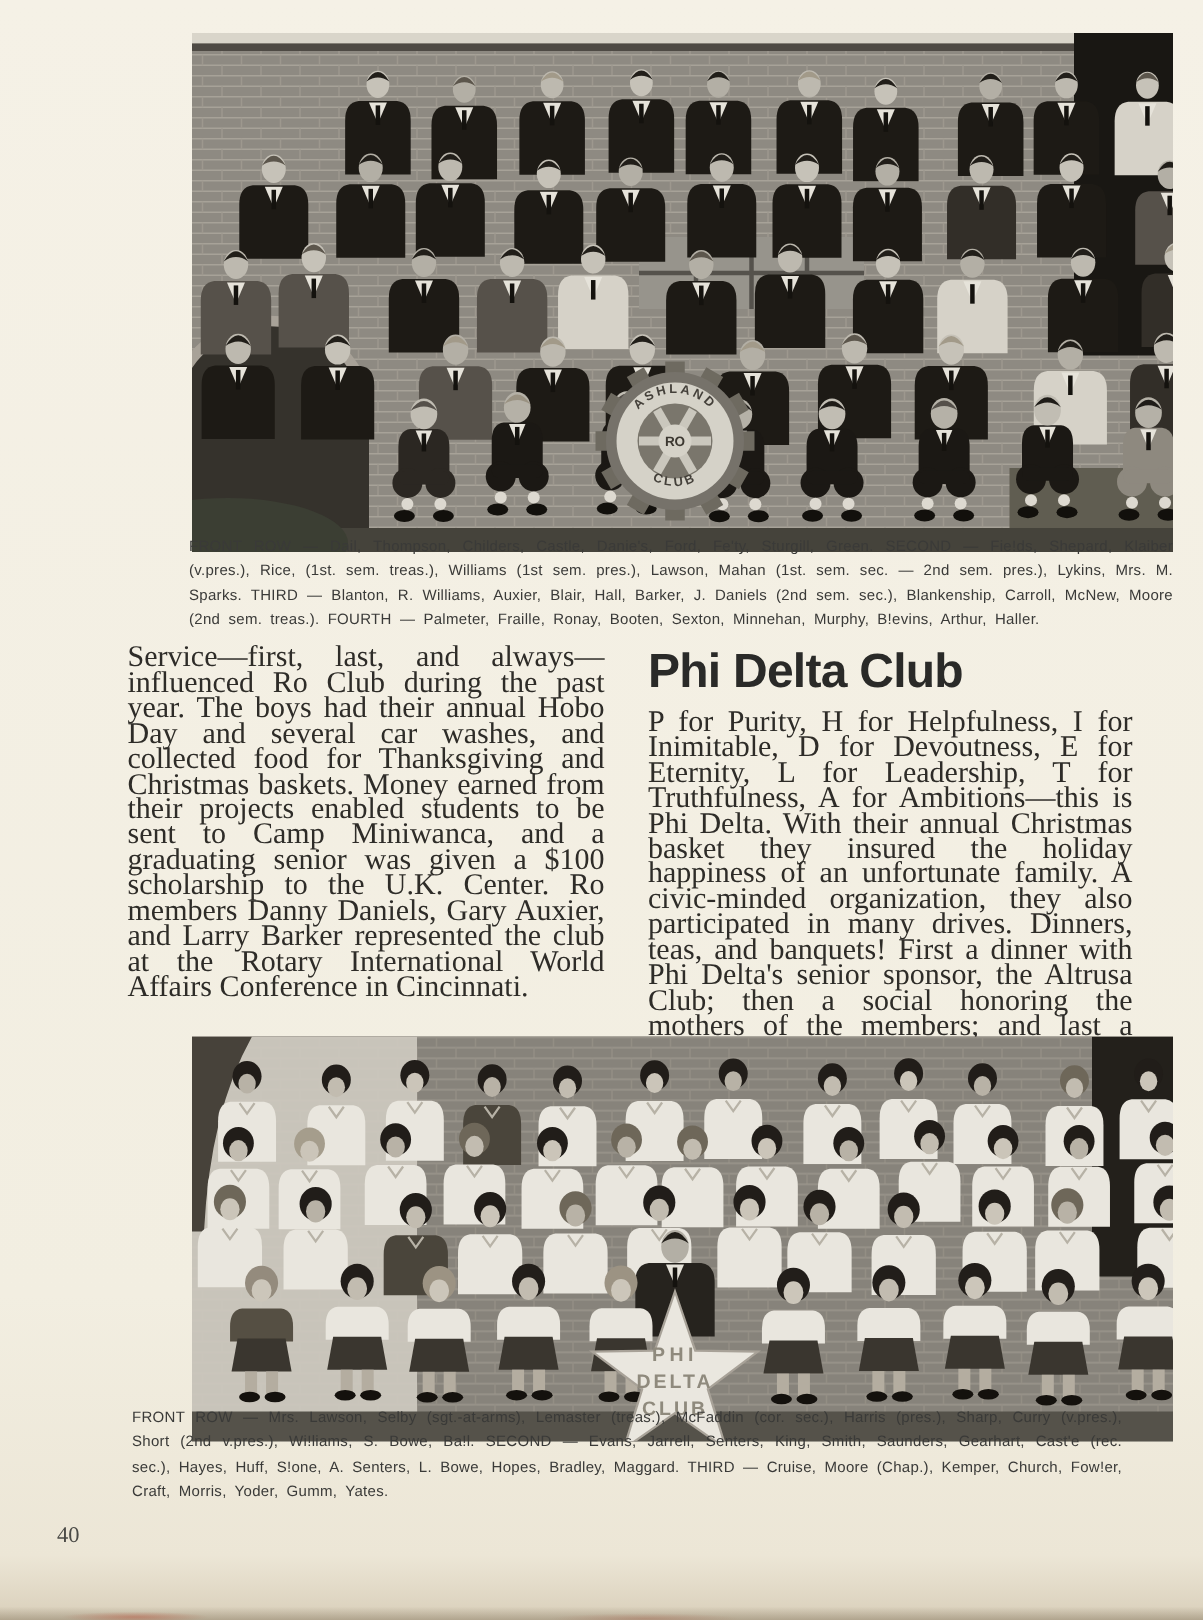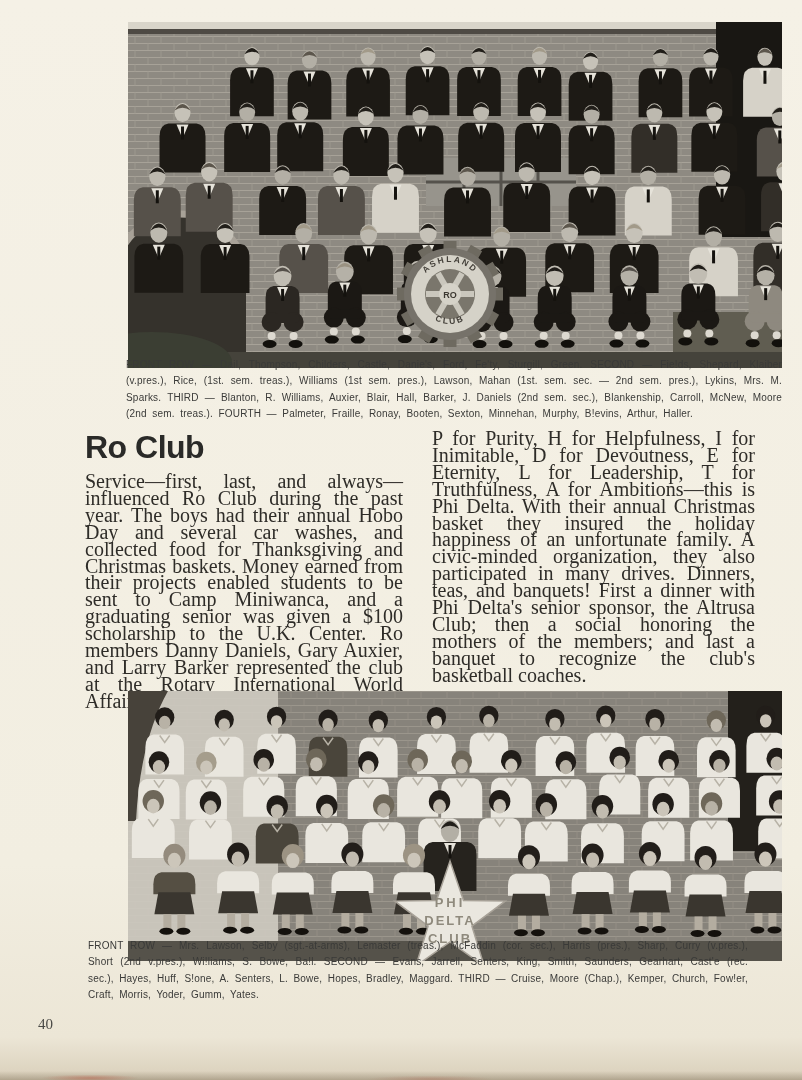--- a/index.html
+++ b/index.html
@@ -405,25 +405,25 @@
           <text font-size="9" font-weight="bold" fill="#3c3831" text-anchor="middle" y="3.5" font-family="Liberation Sans, sans-serif">RO</text>
           <text font-size="8.5" font-weight="bold" fill="#44403a" letter-spacing="2" font-family="Liberation Sans, sans-serif"><textPath href="#embTop" startOffset="50%" text-anchor="middle">ASHLAND</textPath></text>
           <text font-size="8.5" font-weight="bold" fill="#44403a" letter-spacing="2" font-family="Liberation Sans, sans-serif"><textPath href="#embBot" startOffset="50%" text-anchor="middle">CLUB</textPath></text>
         </g>
       </svg>
     </figure>
 
   <p class="caption caption-ro">FRONT ROW — Dail, Thompson, Childers, Castle, Danie's, Ford, Fe'ty, Sturgill, Green. SECOND — Fie!ds, Shepard, Klaiber (v.pres.), Rice, (1st. sem. treas.), Williams (1st sem. pres.), Lawson, Mahan (1st. sem. sec. — 2nd sem. pres.), Lykins, Mrs. M. Sparks. THIRD — Blanton, R. Williams, Auxier, Blair, Hall, Barker, J. Daniels (2nd sem. sec.), Blankenship, Carroll, McNew, Moore (2nd sem. treas.). FOURTH — Palmeter, Fraille, Ronay, Booten, Sexton, Minnehan, Murphy, B!evins, Arthur, Haller.</p>
 
   <section class="article article-ro">
-    <h2>Ro Club</h2>
     <p>Service—first, last, and always—influenced Ro Club during the past year. The boys had their annual Hobo Day and several car washes, and collected food for Thanksgiving and Christmas baskets. Money earned from their projects enabled students to be sent to Camp Miniwanca, and a graduating senior was given a $100 scholarship to the U.K. Center. Ro members Danny Daniels, Gary Auxier, and Larry Barker represented the club at the Rotary International World Affairs Conference in Cincinnati.</p>
   </section>
 
   <section class="article article-phi">
+    <h2>Phi Delta Club</h2>
     <p>P for Purity, H for Helpfulness, I for Inimitable, D for Devoutness, E for Eternity, L for Leadership, T for Truthfulness, A for Ambitions—this is Phi Delta. With their annual Christmas basket they insured the holiday happiness of an unfortunate family. A civic-minded organization, they also participated in many drives. Dinners, teas, and banquets! First a dinner with Phi Delta's senior sponsor, the Altrusa Club; then a social honoring the mothers of the members; and last a banquet to recognize the club's basketball coaches.</p>
   </section>
 
   <figure class="photo photo-phi" id="photo-phi">
       <svg xmlns="http://www.w3.org/2000/svg" width="654" height="270" viewBox="0 0 654 270">
         <defs>
       <pattern id="bk2" width="26" height="14" patternUnits="userSpaceOnUse">
         <rect width="26" height="14" fill="#87837b"></rect>
         <path d="M0 .5h26M0 7.5h26" stroke="#9b968c" stroke-width="1"></path>
         <path d="M7 .5v7M20 7.5v7" stroke="#938e84" stroke-width="1"></path>

